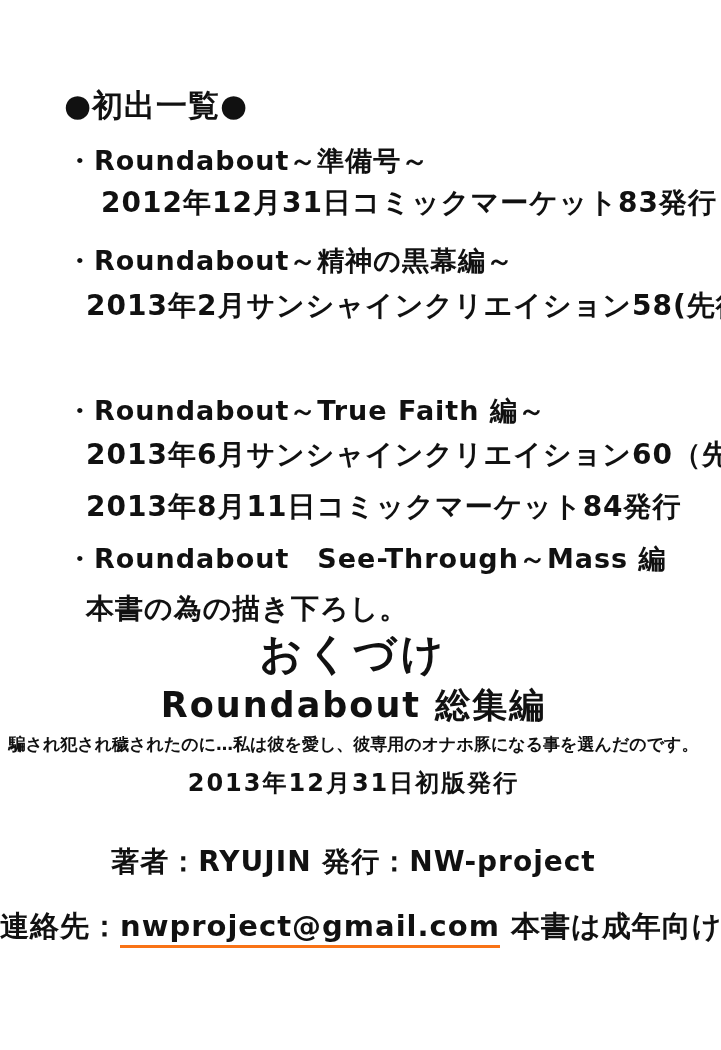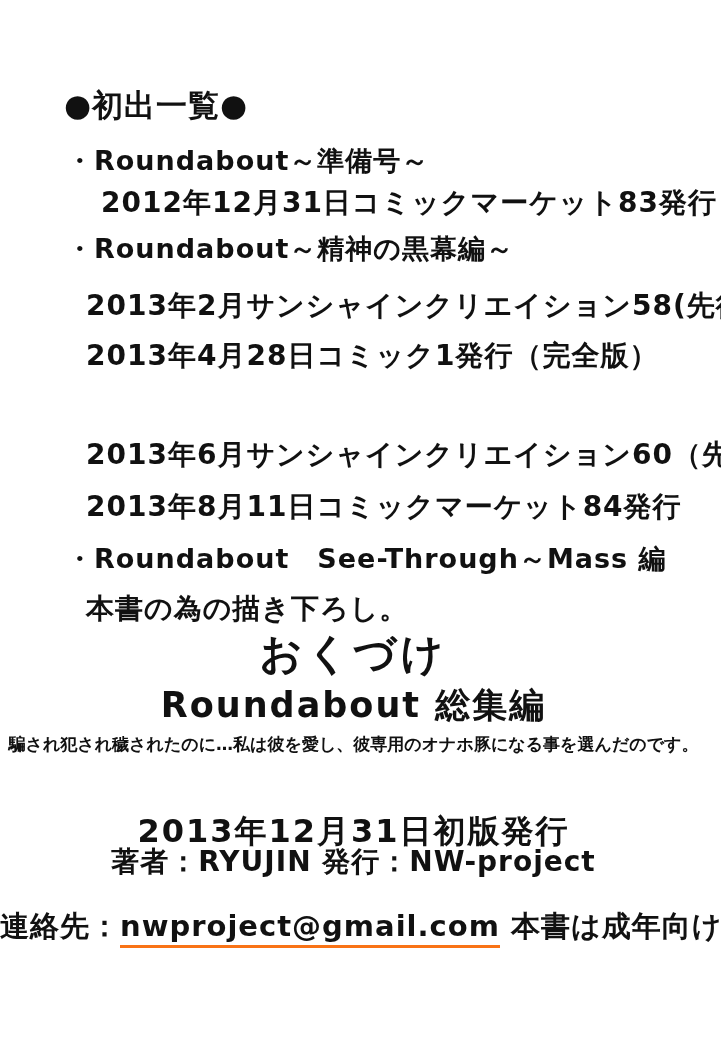--- a/index.html
+++ b/index.html
@@ -27,42 +27,42 @@
     left: 0;
     width: 707px;
     text-align: center;
   }
   .heading   { font-size: 31px; }
   .work      { font-size: 27px; }
   .pub       { font-size: 28px; }
   .oku-title { font-size: 42px; letter-spacing: 4px; }
   .book      { font-size: 35px; letter-spacing: 2px; }
   .tagline   { font-size: 17px; letter-spacing: 0px; }
-  .edition   { font-size: 32px; letter-spacing: 2px; margin-top: 44px; }
+  .edition   { font-size: 24px; letter-spacing: 2px; }
   .credits   { font-size: 28px; letter-spacing: 1px; }
   .contact   { font-size: 29px; letter-spacing: 1px; }
   .email {
     border-bottom: 3px solid #f97316;
     padding-bottom: 2px;
   }
 </style>
 </head>
 <body>
 
 <div class="page">
 
   <div class="line heading" style="top:90px; left:64px;text-align:center;">●初出一覧●</div>
 
   <div class="line work" style="top:147px; left:66px;">・Roundabout～準備号～</div>
   <div class="line pub" style="top:189px; left:86px;margin-left:15px;">2012年12月31日コミックマーケット83発行</div>
 
-  <div class="line work" style="top:235px; left:66px;">・Roundabout～精神の黒幕編～</div>
+  <div class="line work" style="top:247px; left:66px;">・Roundabout～精神の黒幕編～</div>
   <div class="line pub" style="top:292px; left:86px;">2013年2月サンシャインクリエイション58(先行公開)</div>
-  <div class="line pub" style="top:342px; left:86px;">2013年4月28日コミック1発行（完全版）</div>
 
+  <div class="line work" style="top:397px; left:66px;">・Roundabout～True Faith 編～</div>
   <div class="line pub" style="top:441px; left:86px;">2013年6月サンシャインクリエイション60（先行公開）</div>
   <div class="line pub" style="top:493px; left:86px;">2013年8月11日コミックマーケット84発行</div>
 
   <div class="line work" style="top:545px; left:66px;">・Roundabout　See-Through～Mass 編</div>
   <div class="line pub" style="top:595px; left:86px;">本書の為の描き下ろし。</div>
 
   <div class="line oku-title centered" style="top:633px;">おくづけ</div>
 
   <div class="line tagline centered" style="top:736px;">騙され犯され穢されたのに…私は彼を愛し、彼専用のオナホ豚になる事を選んだのです。</div>
 

